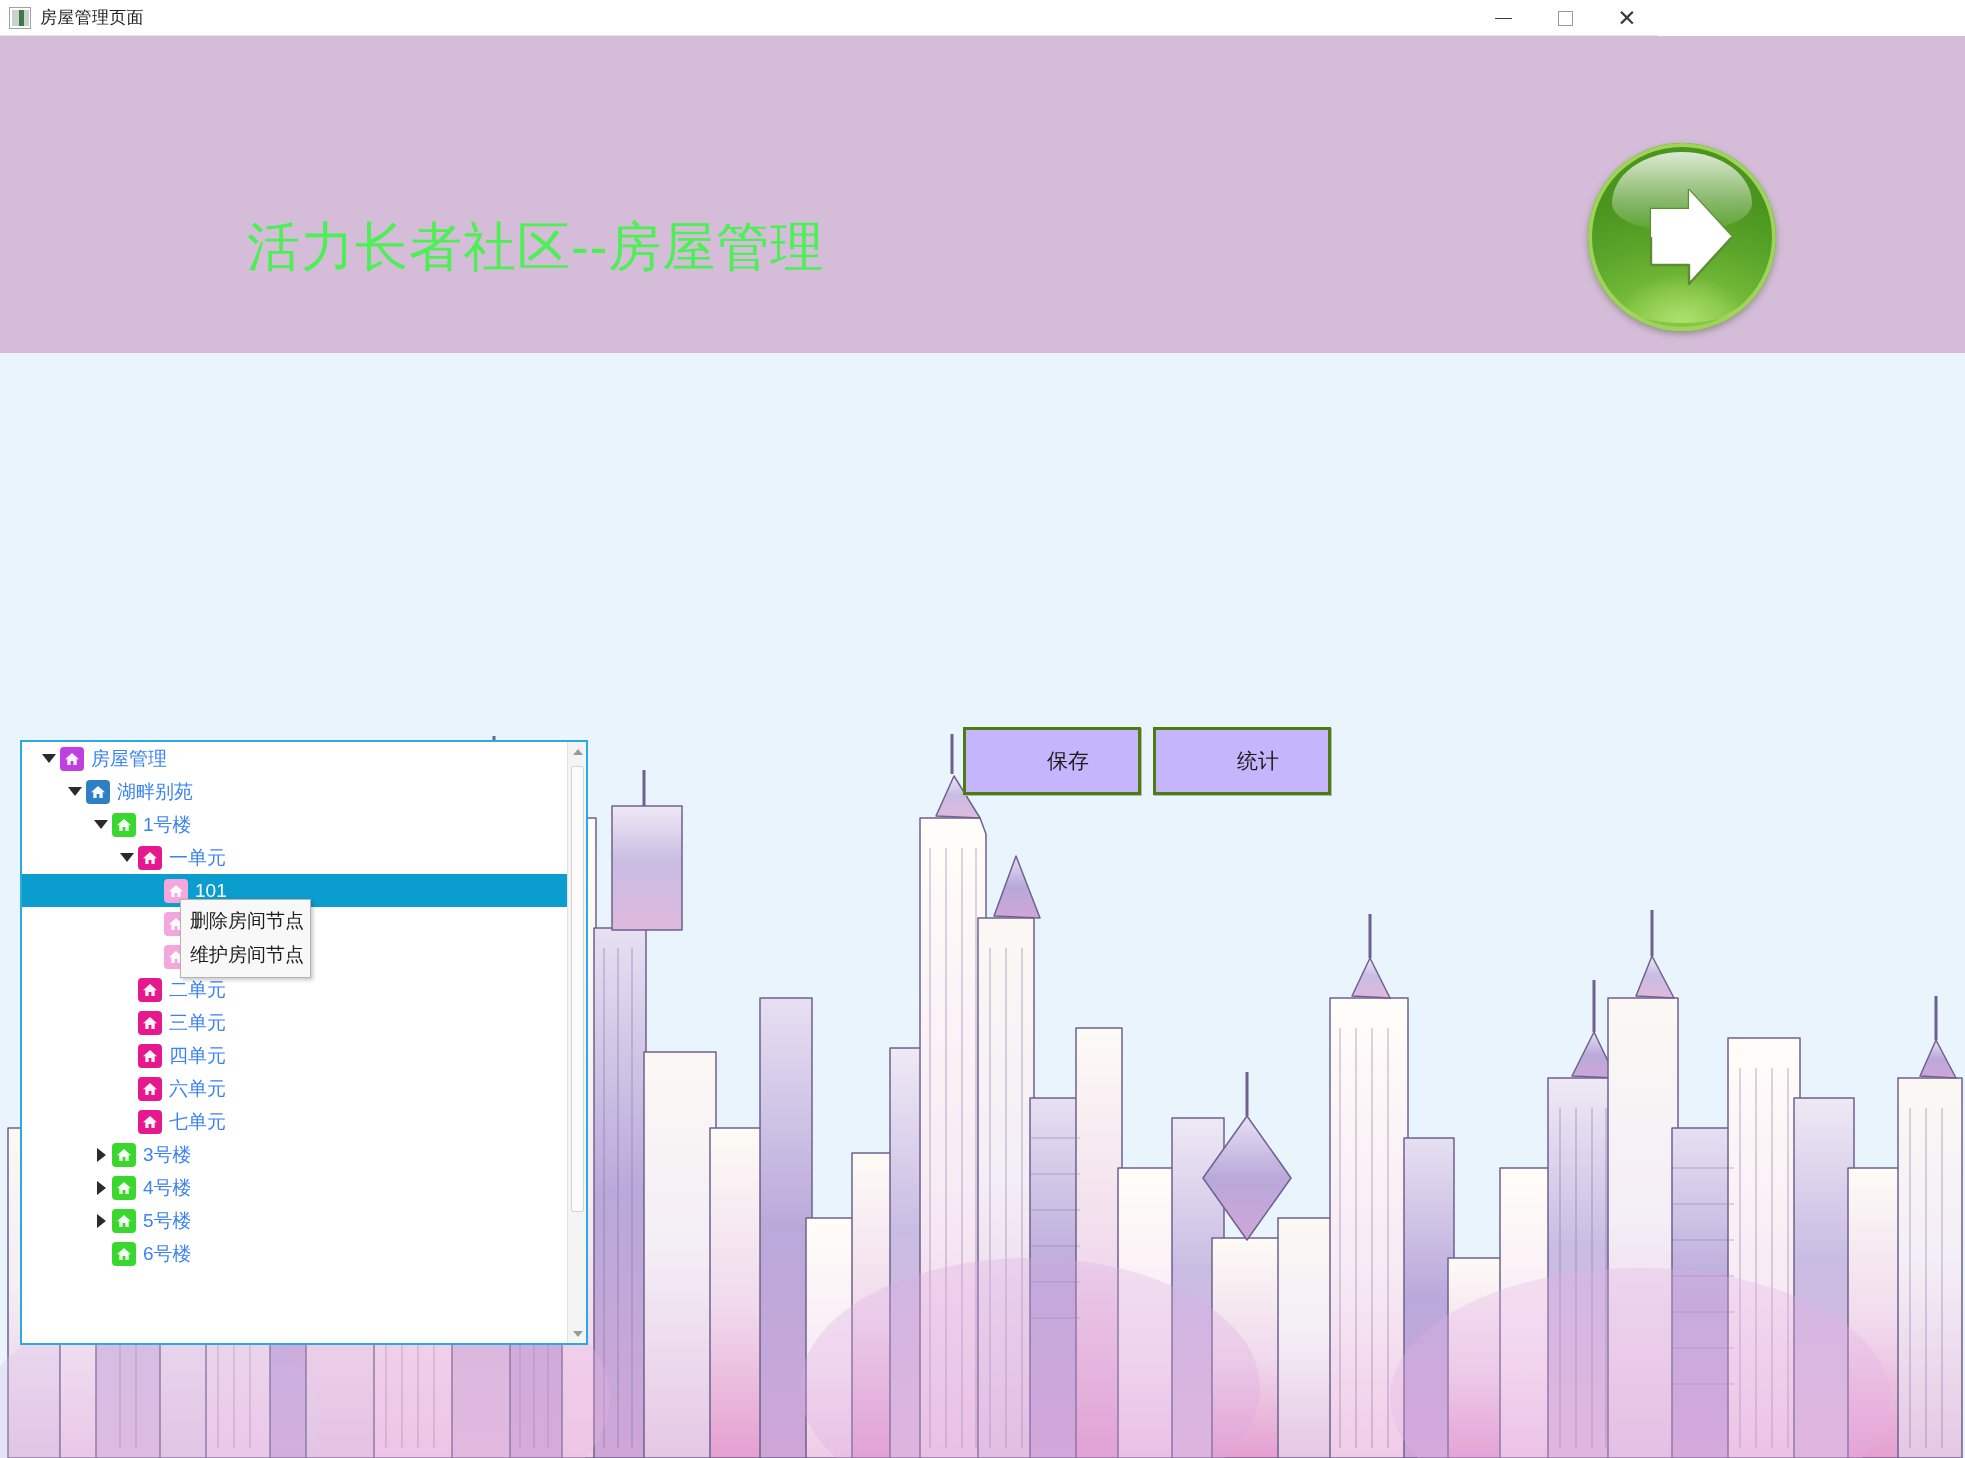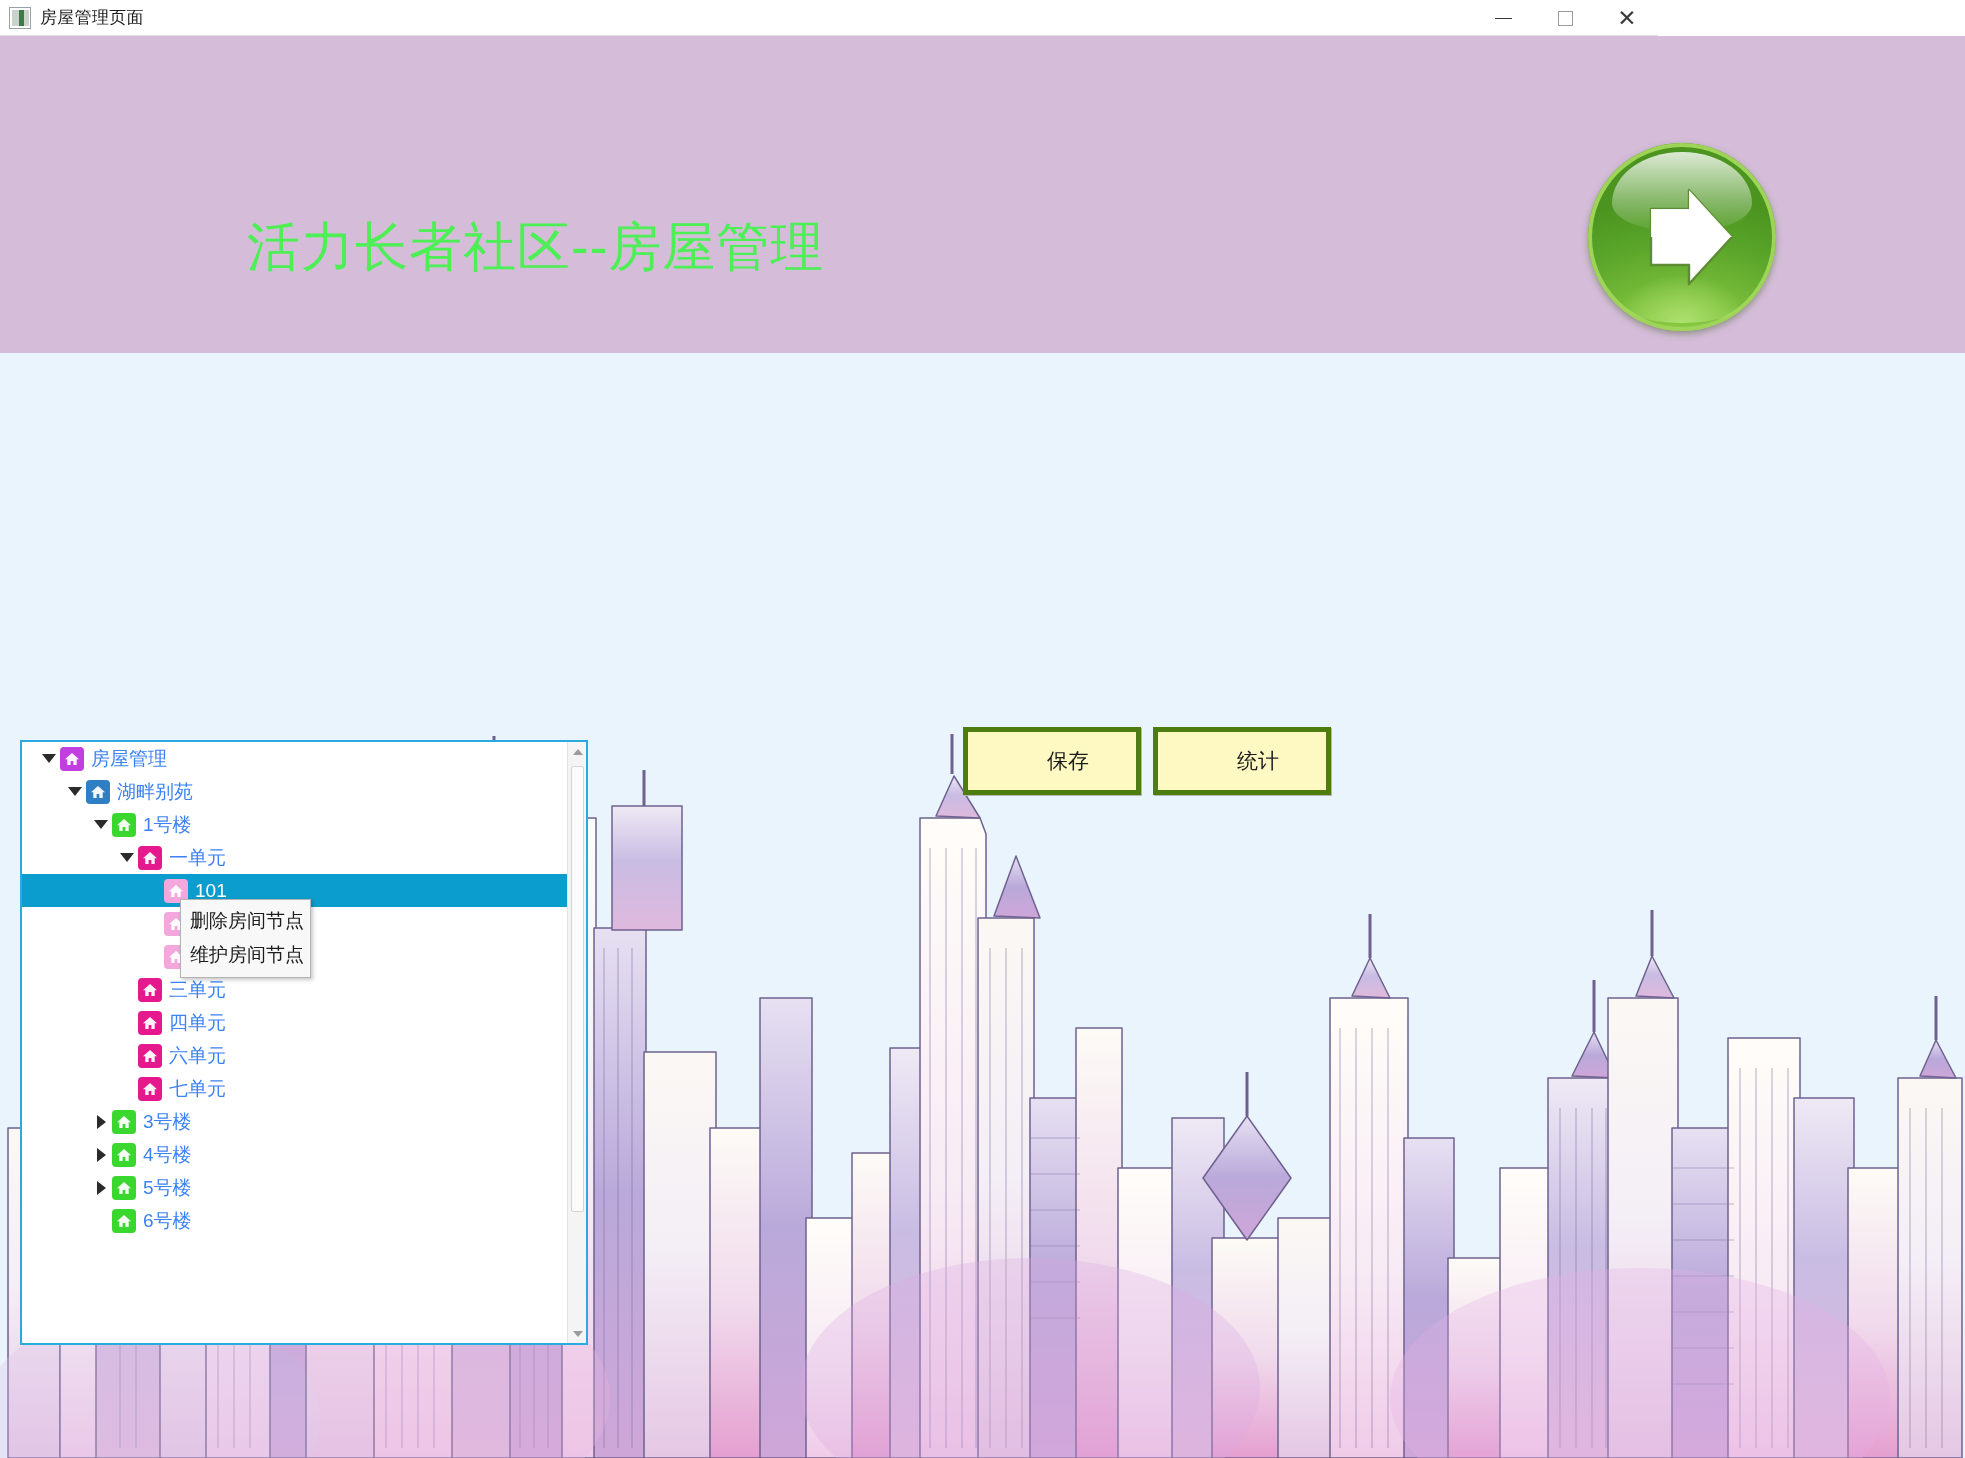--- a/index.html
+++ b/index.html
@@ -114,22 +114,22 @@
     background: #eaf4fd;
     overflow: hidden;
   }
   
   #skyline { position: absolute; left: 0; bottom: 0; width: 1965px; height: 760px; }
 
   
   .action-btn {
     position: absolute;
     width: 178px; height: 68px;
-    background: #fef9c3;
-    border: 5px solid #4d7c0f;
+    background: #c4b5fd;
+    border: 3px solid #4d7c0f;
     box-shadow: 1px 1px 0 #b6b6b6;
     display: flex; align-items: center; justify-content: center;
     font-size: 21px; color: #1c1c1c;
     cursor: pointer;
     padding-left: 32px;
   }
   #btn-save { left: 963px; top: 374px; }
   #btn-stat { left: 1153px; top: 374px; font-family: Liberation Mono, monospace; }
 
   
@@ -495,20 +495,30 @@
             <span class="node-label">301</span>
           </div>
           <div class="tree-row">
             <span style="display:inline-block;width:94px;flex:0 0 auto"></span>
             <span class="twisty empty"></span>
             <span class="house" style="background:#e6188e">
               <svg width="18" height="18" viewBox="0 0 18 18">
                 <path d="M9 3 L16 9.2 H13.7 V15 H10.4 V11 H7.6 V15 H4.3 V9.2 H2 Z" fill="#ffffff" opacity="0.94"></path>
               </svg>
             </span>
+            <span class="node-label">二单元</span>
+          </div>
+          <div class="tree-row">
+            <span style="display:inline-block;width:94px;flex:0 0 auto"></span>
+            <span class="twisty empty"></span>
+            <span class="house" style="background:#e6188e">
+              <svg width="18" height="18" viewBox="0 0 18 18">
+                <path d="M9 3 L16 9.2 H13.7 V15 H10.4 V11 H7.6 V15 H4.3 V9.2 H2 Z" fill="#ffffff" opacity="0.94"></path>
+              </svg>
+            </span>
             <span class="node-label">三单元</span>
           </div>
           <div class="tree-row">
             <span style="display:inline-block;width:94px;flex:0 0 auto"></span>
             <span class="twisty empty"></span>
             <span class="house" style="background:#e6188e">
               <svg width="18" height="18" viewBox="0 0 18 18">
                 <path d="M9 3 L16 9.2 H13.7 V15 H10.4 V11 H7.6 V15 H4.3 V9.2 H2 Z" fill="#ffffff" opacity="0.94"></path>
               </svg>
             </span>

